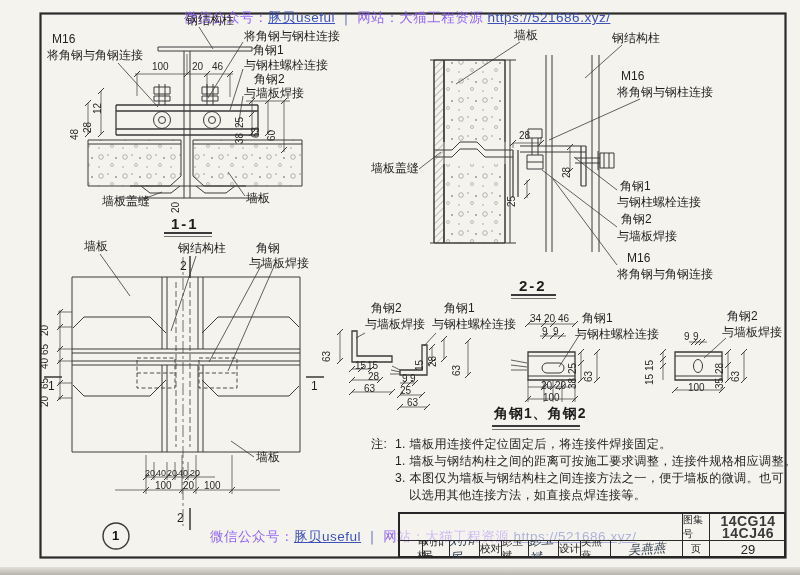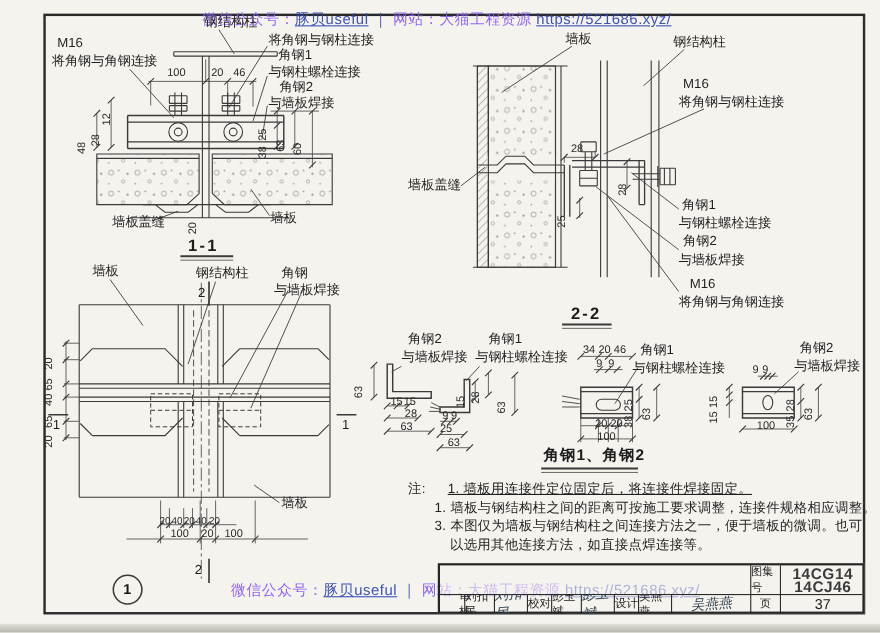--- a/index.html
+++ b/index.html
@@ -247,21 +247,21 @@
   <div class="dim rot" style="left:655px;top:361px;">15</div>
   <div class="dim rot" style="left:655px;top:375px;">15</div>
   <div class="dim rot" style="left:725px;top:364px;">28</div>
   <div class="dim rot" style="left:725px;top:379px;">35</div>
   <div class="dim rot" style="left:741px;top:372px;">63</div>
   <div class="dim" style="left:688px;top:383px;">100</div>
 
   <div class="cap" style="left:494px;top:405px;">角钢1、角钢2</div>
 
   <div class="note" style="left:371px;top:436px;">注:</div>
-  <div class="note" style="left:407px;top:436px;text-decoration:underline;">1. 墙板用连接件定位固定后，将连接件焊接固定。</div>
+  <div class="note" style="left:395px;top:436px;">1. 墙板用连接件定位固定后，将连接件焊接固定。</div>
   <div class="note" style="left:395px;top:453px;">1. 墙板与钢结构柱之间的距离可按施工要求调整，连接件规格相应调整。</div>
   <div class="note" style="left:395px;top:470px;">3. 本图仅为墙板与钢结构柱之间连接方法之一，便于墙板的微调。也可</div>
   <div class="note" style="left:409px;top:487px;">以选用其他连接方法，如直接点焊连接等。</div>
 
   <div class="tb">
     <div class="hline"></div>
     <div class="cell vline" style="left:282px;top:0;width:27px;height:26px;">
       <span class="tb-small">图集号</span>
     </div>
     <div class="cell vline" style="left:309px;top:0;width:77px;height:26px;">
@@ -291,18 +291,18 @@
     <div class="cell vline" style="left:180px;top:26px;width:30px;height:18px;">
         <span class="tb-name">吴燕燕</span>
       </div>
     <div class="cell vline" style="left:210px;top:26px;width:72px;height:18px;">
         <span class="sig">吴燕燕</span>
       </div>
     <div class="cell vline" style="left:282px;top:26px;width:27px;height:18px;">
         <span class="tb-small">页</span>
       </div>
     <div class="cell vline" style="left:309px;top:26px;width:77px;height:18px;">
-        <span class="page-no">37</span>
+        <span class="page-no">29</span>
       </div>
   </div>
 
   <div class="scan-edge"></div>
 </div>
 
 </body></html>

